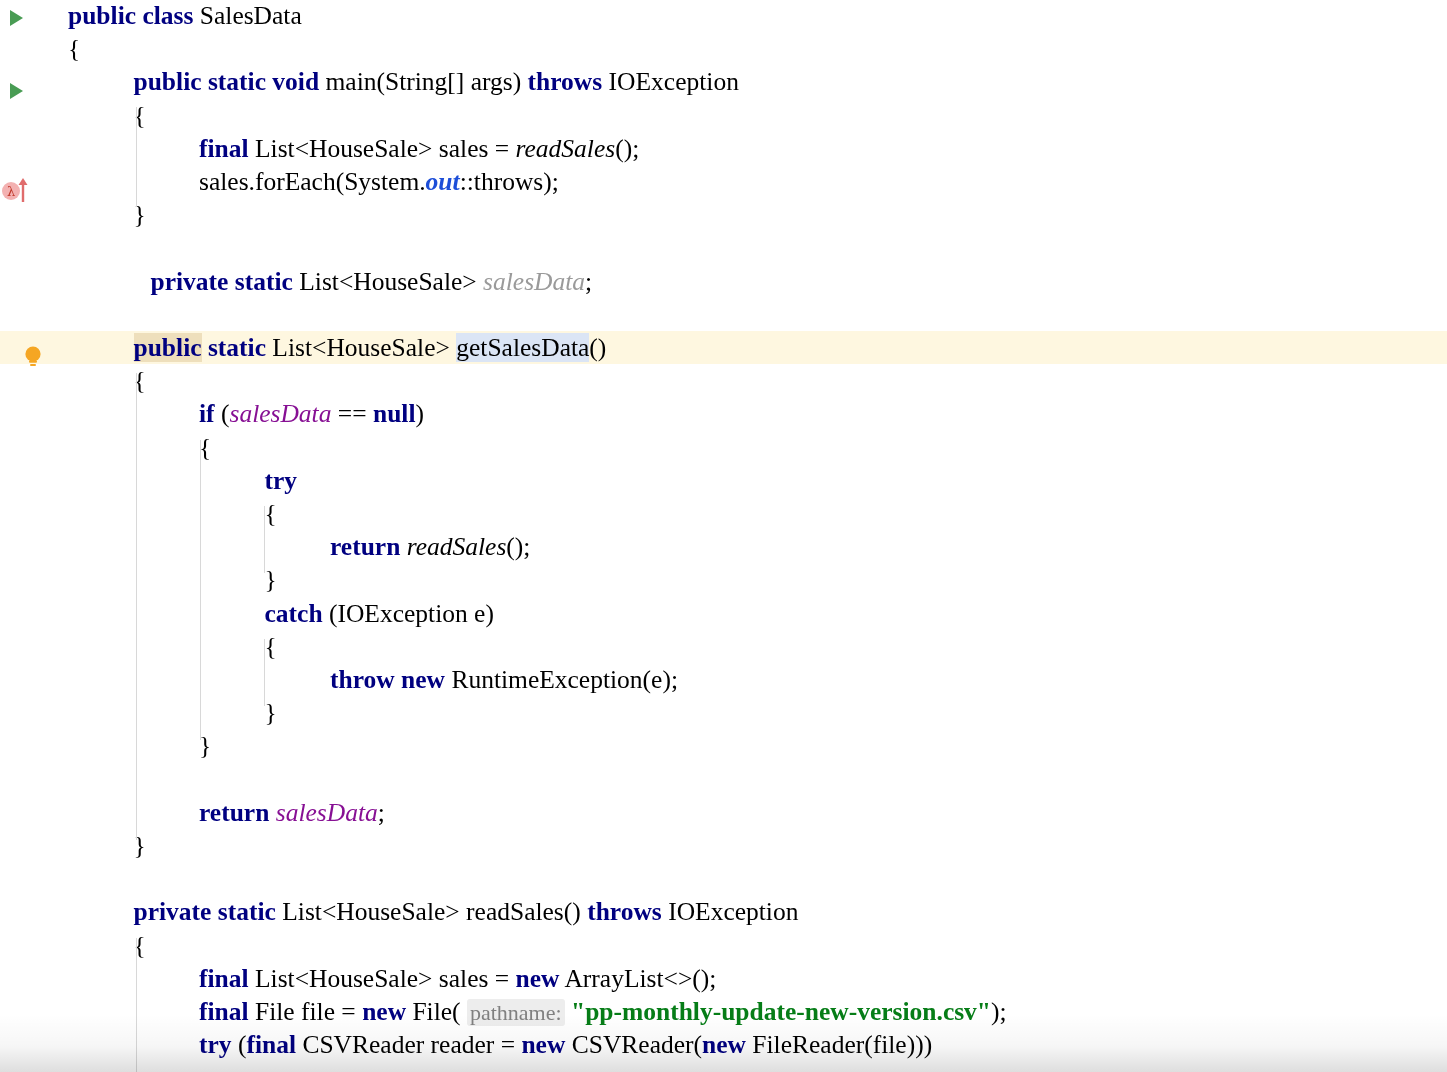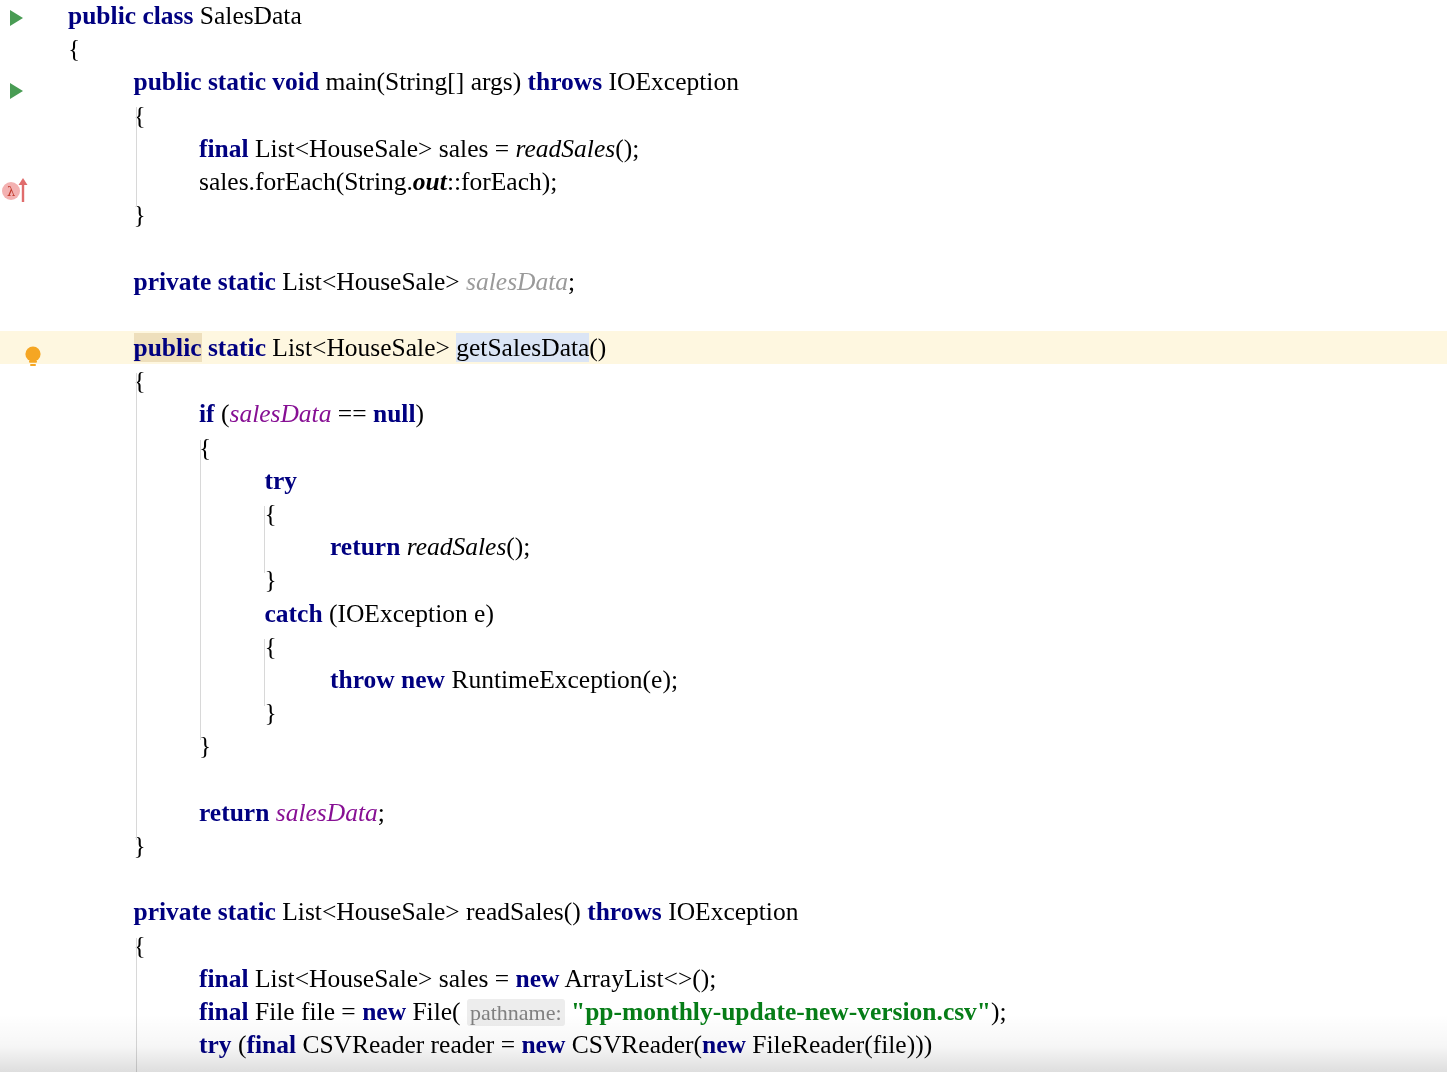--- a/index.html
+++ b/index.html
@@ -44,21 +44,21 @@
     padding-left: 0;
     font-family: Liberation Serif, serif;
   }
 
   
   .kw   { color: #000080; font-weight: bold; }
   .plain{ color: #000000; }
   .str  { color: #067d17; font-weight: bold; }
   .fieldStatic { color: #000000; font-style: italic; }
   .fieldPurple { color: #871094; font-style: italic; }
-  .fieldPurpleB { color: #000000; font-style: italic; font-weight: bold; margin-top: 24px; }
+  .fieldPurpleB { color: #1d4ed8; font-style: italic; font-weight: bold; margin-top: 24px; }
   .unused { color: #9a9a9a; font-style: italic; }
   .hintbg {
     color: #808080;
     background: #ededed;
     border-radius: 3px;
     padding: 1px 3px;
     font-size: 22px;
   }
   .kwhl { background: #eedfbc; }
   .idhl { background: #dbe5f5; }
@@ -142,24 +142,24 @@
       <div class="iguide" style="left: 264px; top: 639px; height: 67px;"></div>
       <div class="iguide" style="left: 136px; top: 938px; height: 134px;"></div>
     </div>
 
   <div id="lines">
       <div class="line" style="top: -1px; position: absolute; left: 0px; width: 1447px;"><span class="code" style="left: 68px;"><span class="kw">public</span><span class="plain"> </span><span class="kw">class</span><span class="plain"> SalesData</span></span></div>
       <div class="line" style="top: 32.2px; position: absolute; left: 0px; width: 1447px;"><span class="code" style="left: 68px;"><span class="plain">{</span></span></div>
       <div class="line" style="top: 65.4px; position: absolute; left: 0px; width: 1447px;"><span class="code" style="left: 133.5px;"><span class="kw">public</span><span class="plain"> </span><span class="kw">static</span><span class="plain"> </span><span class="kw">void</span><span class="plain"> main(String[] args) </span><span class="kw">throws</span><span class="plain"> IOException</span></span></div>
       <div class="line" style="top: 98.6px; position: absolute; left: 0px; width: 1447px;"><span class="code" style="left: 133.5px;"><span class="plain">{</span></span></div>
       <div class="line" style="top: 131.8px; position: absolute; left: 0px; width: 1447px;"><span class="code" style="left: 199px;"><span class="kw">final</span><span class="plain"> List&lt;HouseSale&gt; sales = </span><span class="fieldStatic">readSales</span><span class="plain">();</span></span></div>
-      <div class="line" style="top: 165px; position: absolute; left: 0px; width: 1447px;"><span class="code" style="left: 199px;"><span class="plain">sales.forEach(String.</span><span class="fieldPurpleB">out</span><span class="plain">::forEach);</span></span></div>
+      <div class="line" style="top: 165px; position: absolute; left: 0px; width: 1447px;"><span class="code" style="left: 199px;"><span class="plain">sales.forEach(System.</span><span class="fieldPurpleB">out</span><span class="plain">::throws);</span></span></div>
       <div class="line" style="top: 198.2px; position: absolute; left: 0px; width: 1447px;"><span class="code" style="left: 133.5px;"><span class="plain">}</span></span></div>
       <div class="line" style="top: 231.4px; position: absolute; left: 0px; width: 1447px;"><span class="code" style="left: 68px;"></span></div>
-      <div class="line" style="top: 264.6px; position: absolute; left: 0px; width: 1267px;"><span class="code" style="left: 133.5px;"><span class="kw">private</span><span class="plain"> </span><span class="kw">static</span><span class="plain"> List&lt;HouseSale&gt; </span><span class="unused">salesData</span><span class="plain">;</span></span></div>
+      <div class="line" style="top: 264.6px; position: absolute; left: 17px; width: 1267px;"><span class="code" style="left: 133.5px;"><span class="kw">private</span><span class="plain"> </span><span class="kw">static</span><span class="plain"> List&lt;HouseSale&gt; </span><span class="unused">salesData</span><span class="plain">;</span></span></div>
       <div class="line" style="top: 297.8px; position: absolute; left: 0px; width: 1447px;"><span class="code" style="left: 68px;"></span></div>
       <div class="line caret" style="top: 331px; position: absolute; left: 0px; width: 1447px;"><span class="code" style="left: 133.5px;"><span class="kw kwhl">public</span><span class="plain"> </span><span class="kw">static</span><span class="plain"> List&lt;HouseSale&gt; </span><span class="plain idhl">getSalesData</span><span class="plain">()</span></span></div>
       <div class="line" style="top: 364.2px; position: absolute; left: 0px; width: 1447px;"><span class="code" style="left: 133.5px;"><span class="plain">{</span></span></div>
       <div class="line" style="top: 397.4px; position: absolute; left: 0px; width: 1149px;"><span class="code" style="left: 199px;"><span class="kw">if</span><span class="plain"> (</span><span class="fieldPurple">salesData</span><span class="plain"> == </span><span class="kw">null</span><span class="plain">)</span></span></div>
       <div class="line" style="top: 430.6px; position: absolute; left: 0px; width: 1447px;"><span class="code" style="left: 199px;"><span class="plain">{</span></span></div>
       <div class="line" style="top: 463.8px; position: absolute; left: 0px; width: 1447px;"><span class="code" style="left: 264.5px;"><span class="kw">try</span></span></div>
       <div class="line" style="top: 497px; position: absolute; left: 0px; width: 1447px;"><span class="code" style="left: 264.5px;"><span class="plain">{</span></span></div>
       <div class="line" style="top: 530.2px; position: absolute; left: 0px; width: 1447px;"><span class="code" style="left: 330px;"><span class="kw">return</span><span class="plain"> </span><span class="fieldStatic">readSales</span><span class="plain">();</span></span></div>
       <div class="line" style="top: 563.4px; position: absolute; left: 0px; width: 1447px;"><span class="code" style="left: 264.5px;"><span class="plain">}</span></span></div>
       <div class="line" style="top: 596.6px; position: absolute; left: 0px; width: 1447px;"><span class="code" style="left: 264.5px;"><span class="kw">catch</span><span class="plain"> (IOException e)</span></span></div>

